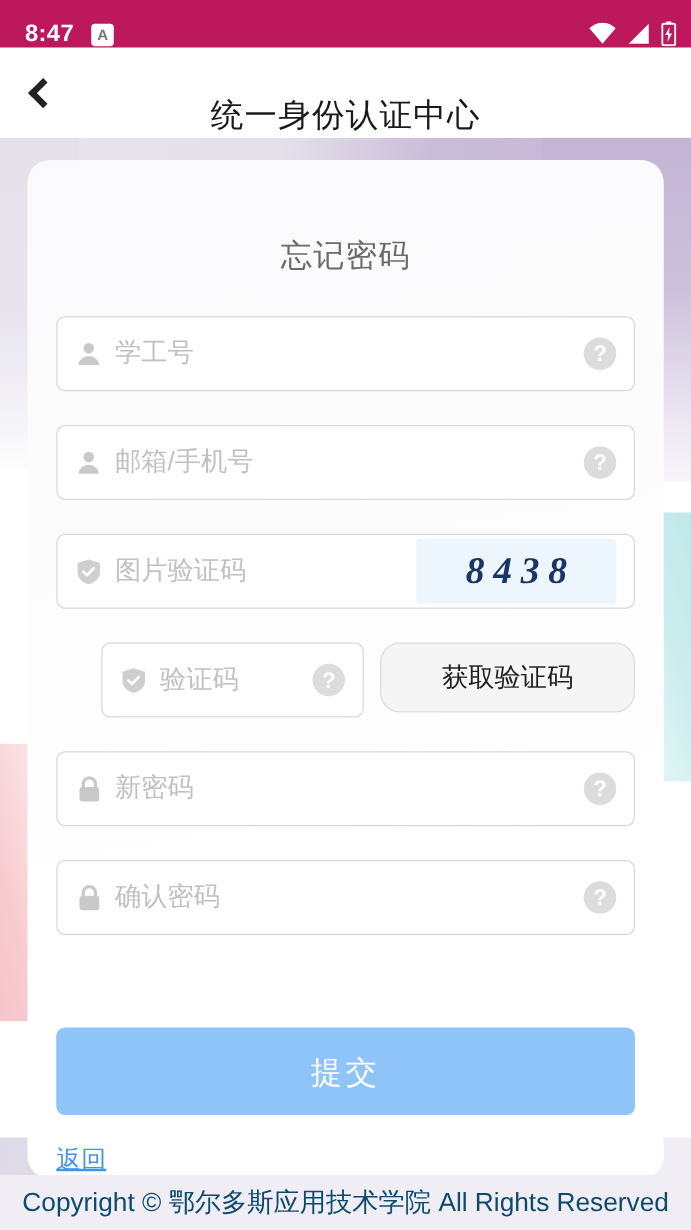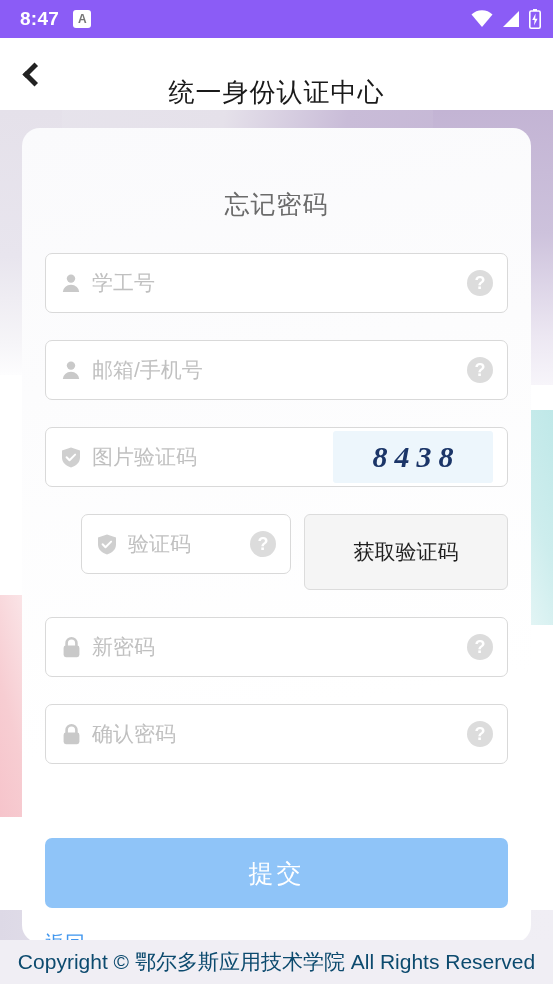--- a/index.html
+++ b/index.html
@@ -12,23 +12,23 @@
 
   body {
     font-family: "Liberation Sans", "DejaVu Sans", sans-serif;
     background: #ffffff;
     position: relative;
   }
 
   
   .status-bar {
     height: 38px;
-    background: #8b5cf6;
-    display: flex;
-    align-items: center;
+    background: #be185d;
+    display: flex;
+    align-items: flex-start;
     padding: 17px 12px;
     position: relative;
     z-index: 60;
   }
   .status-time {
     color: #ffffff;
     font-size: 19px;
     font-weight: bold;
     letter-spacing: 0.3px;
     margin-left: 8px;
@@ -231,24 +231,24 @@
 
   .row-inline {
     display: flex;
     align-items: flex-start;
     gap: 13px;
     margin-bottom: 27px;
     padding-left: 36px;
   }
   .code-btn {
     flex: 1;
-    height: 76px;
+    height: 56px;
     background: #f5f5f5;
     border: 1px solid #dcdcdc;
-    border-radius: 6px;
+    border-radius: 16px;
     font-family: "Liberation Sans", "DejaVu Sans", sans-serif;
     font-size: 21px;
     color: #1f1f1f;
     cursor: pointer;
     display: flex;
     align-items: center;
     justify-content: center;
   }
 
   .submit-btn {

